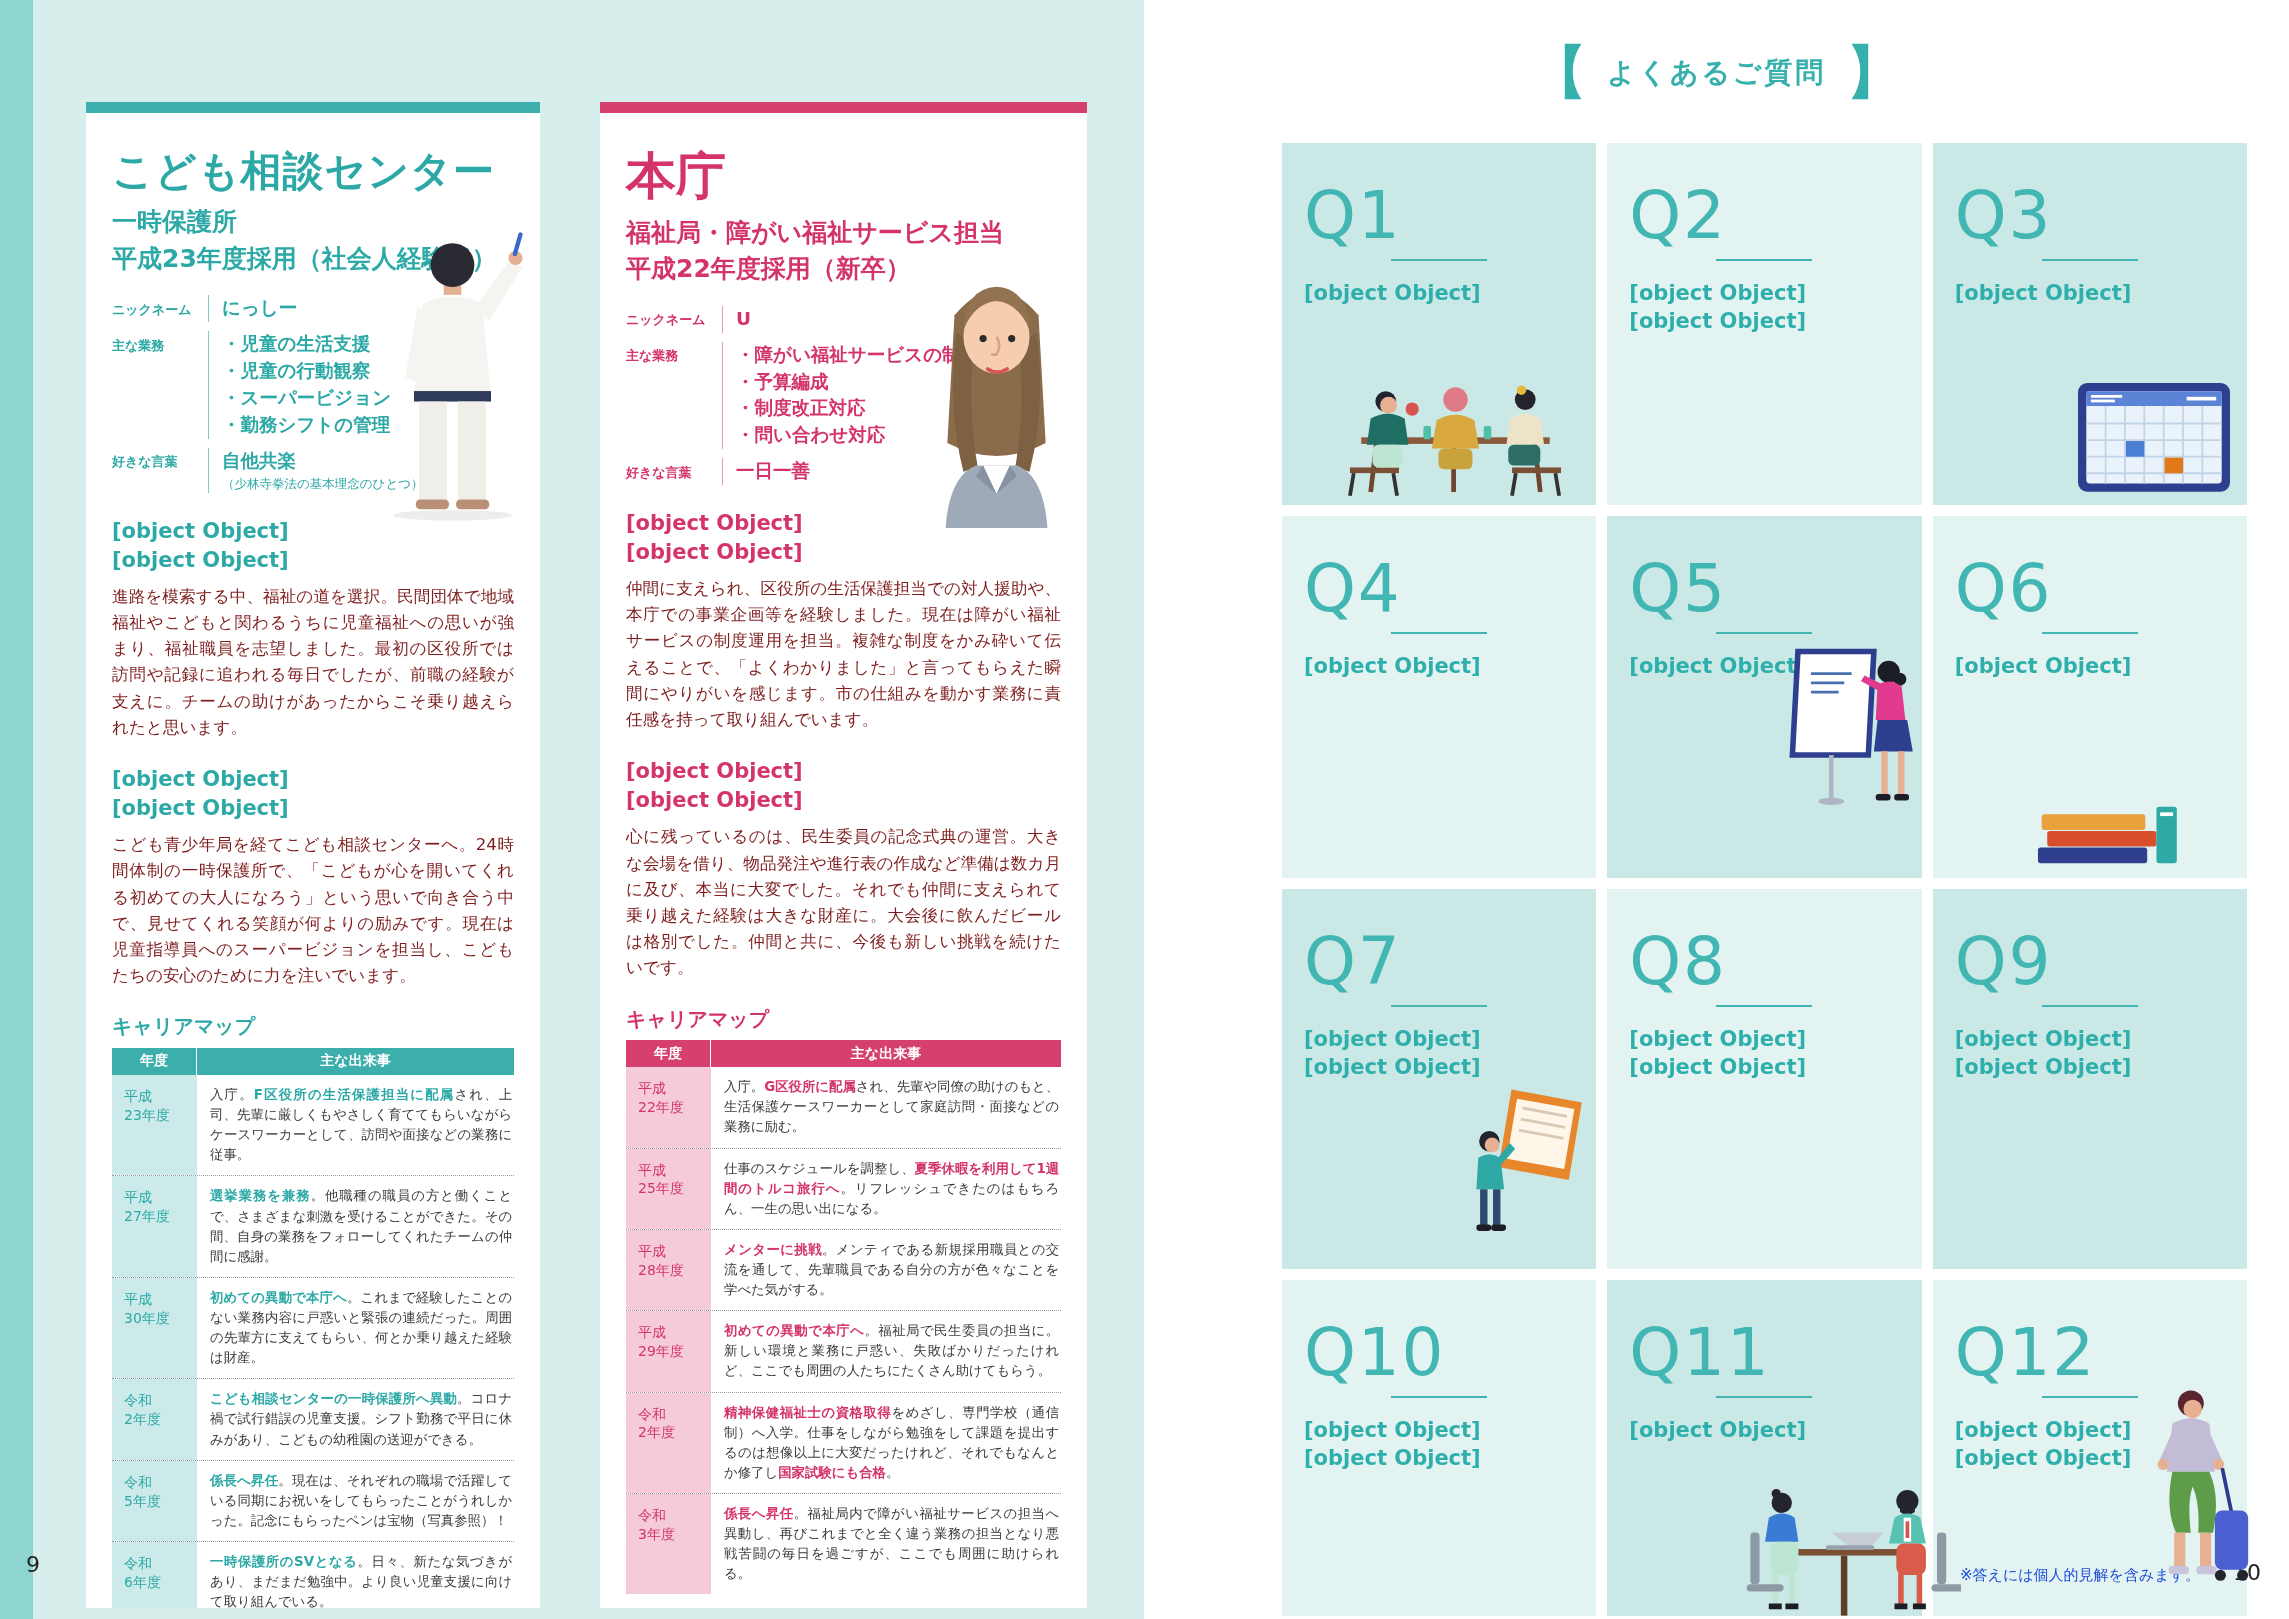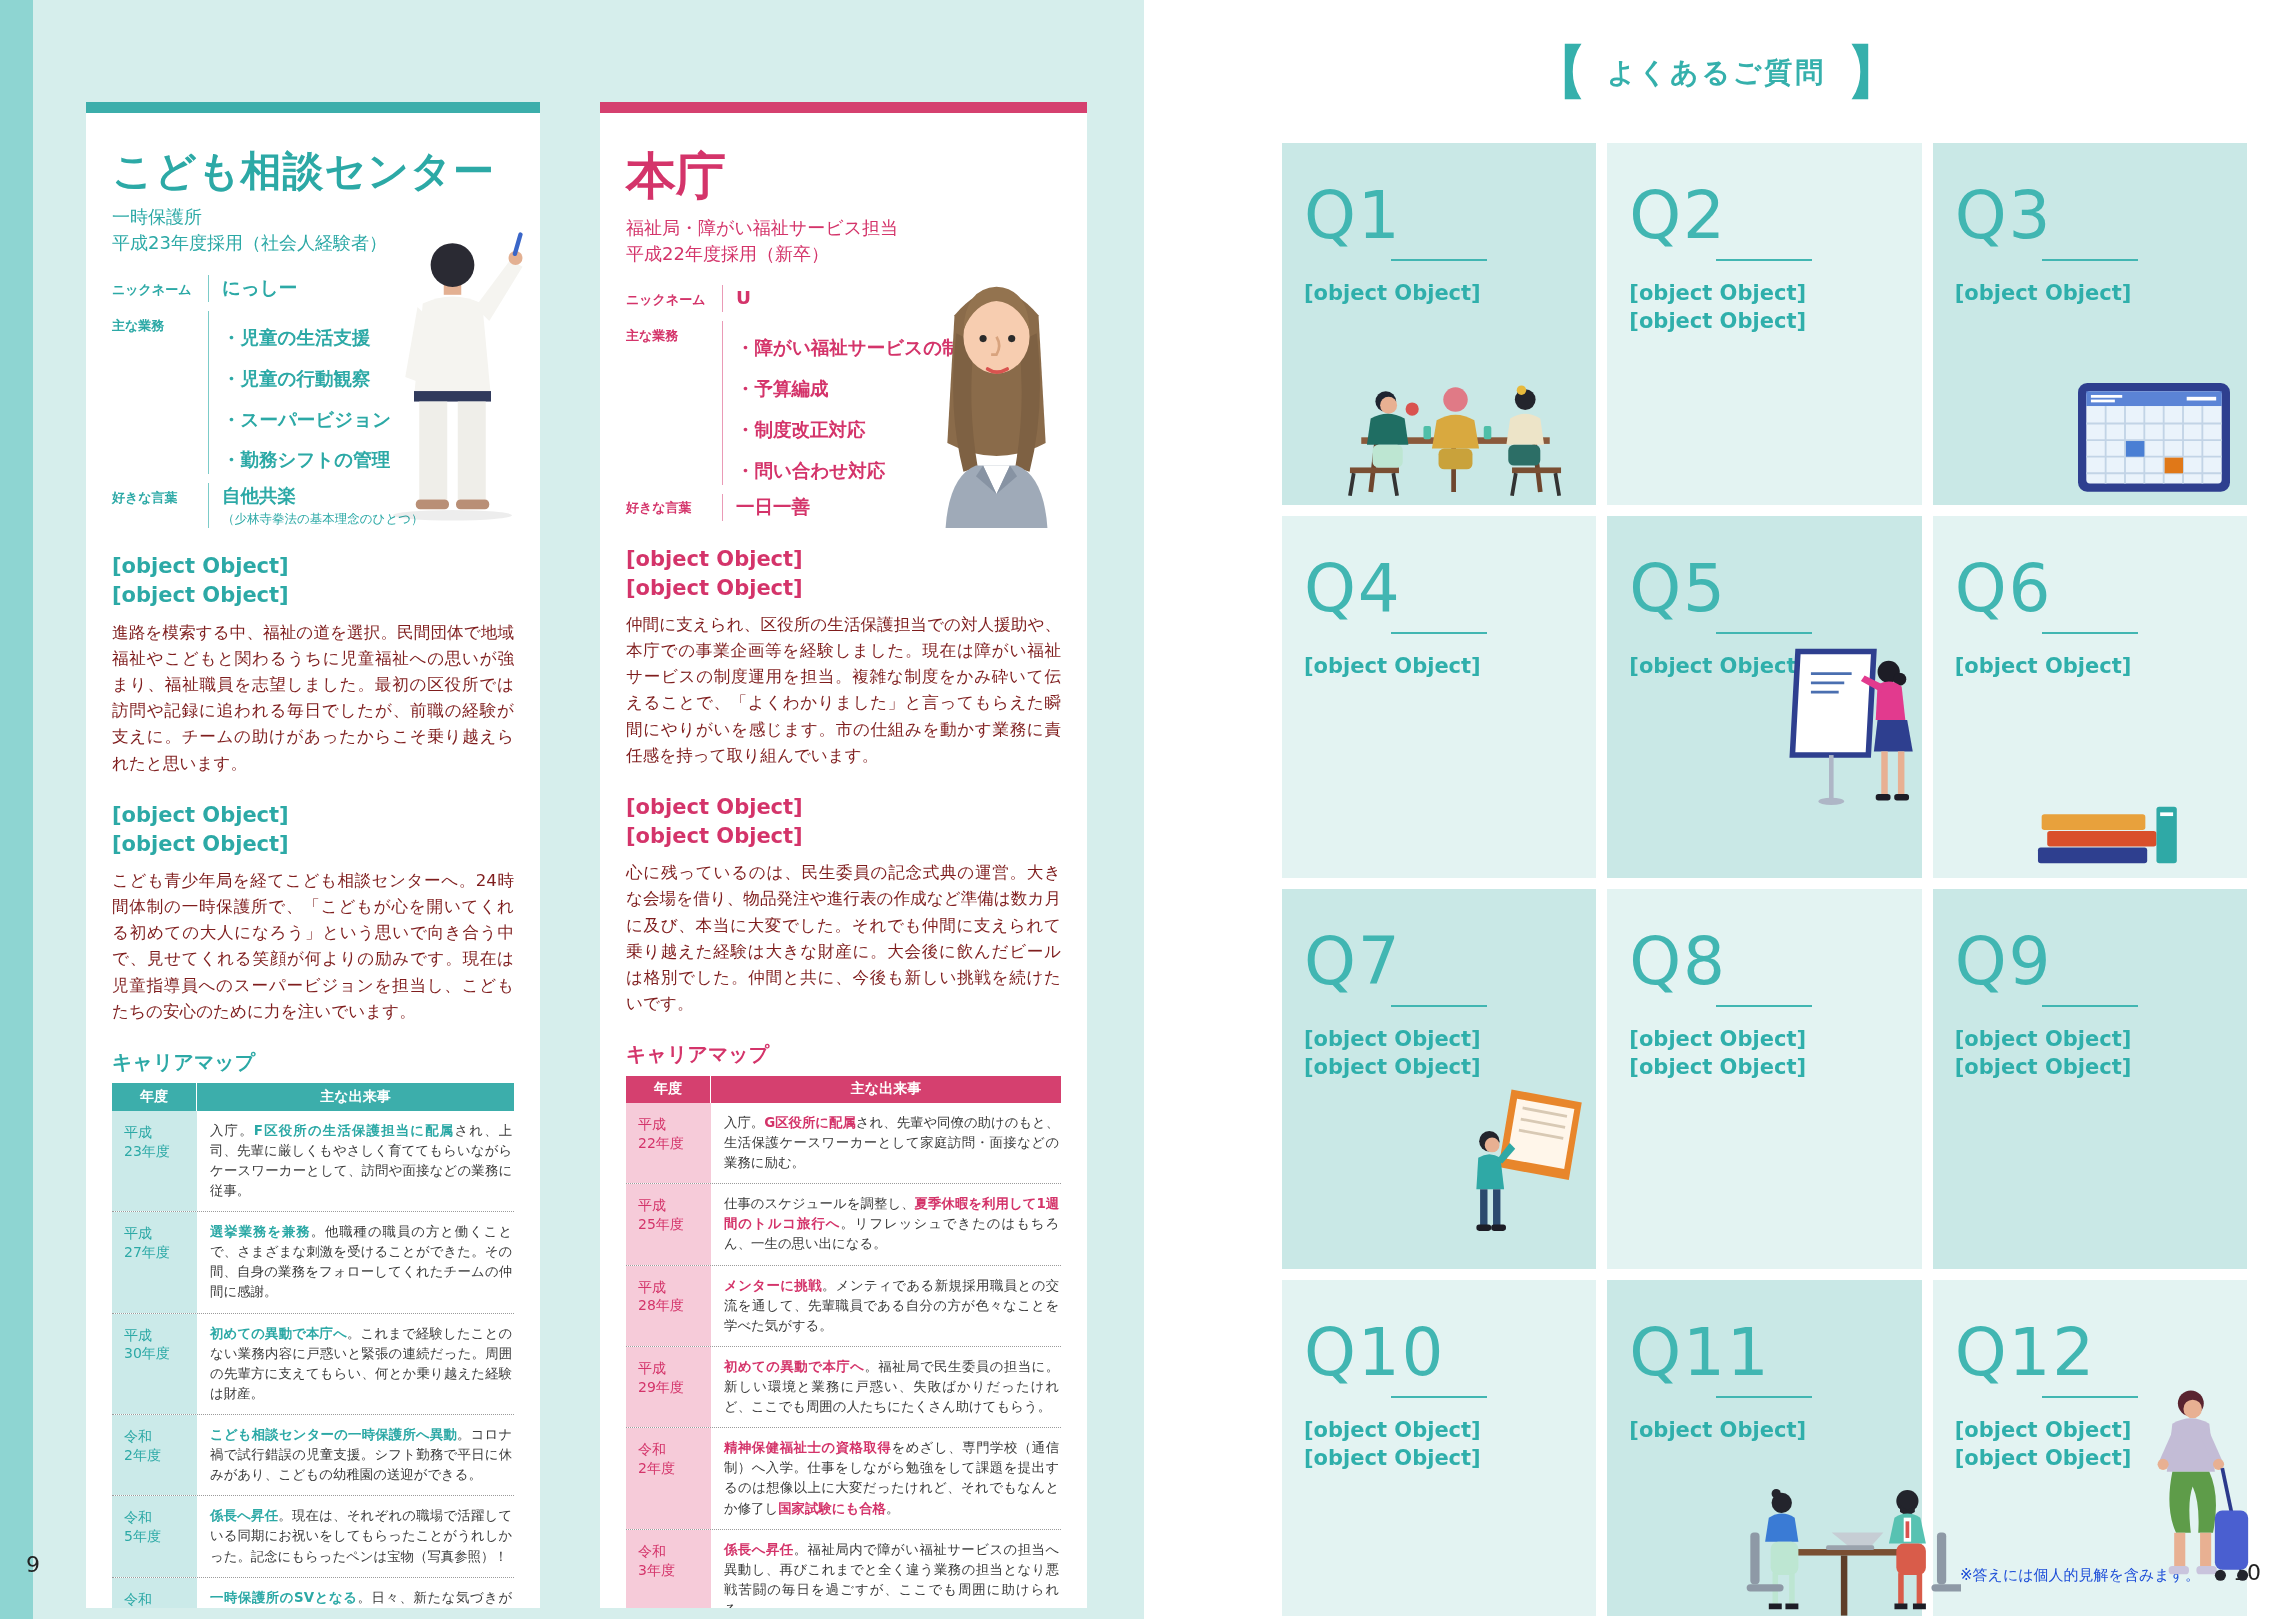--- a/index.html
+++ b/index.html
@@ -12,29 +12,29 @@
   .card { position:absolute; top:102px; background:#fff; overflow:hidden; }
   .card-1 { left:86px; width:454px; height:1506px; }
   .card-2 { left:600px; width:487px; height:1506px; }
   .topbar { height:11px; }
   .teal .topbar { background:#3CAEAB; }
   .pink .topbar { background:#D5406F; }
   .card-inner { position:relative; padding:24px 26px 0; }
   .p-title { font-weight:bold; margin:11px 0 9.2px; line-height:1.15; }
   .teal .p-title { font-size:41px; color:#2CA9A6; letter-spacing:0.9px; }
   .pink .p-title { font-size:50px; color:#D4346A; }
-  .p-sub span { display:block; font-size:18px; line-height:1.45; font-weight:normal; }
+  .p-sub span { display:block; font-size:25px; line-height:1.45; font-weight:bold; }
   .teal .p-sub span { color:#2CA9A6; }
   .pink .p-sub span { color:#D4346A; }
 
   .profile { margin-top:18.5px; }
   .prow { display:flex; margin-bottom:9.2px; }
   .plabel { width:96px; flex:none; font-size:13px; padding-top:5.5px; font-weight:bold; }
   .pval { border-left:1.8px solid; padding-left:13px; font-size:18.5px; font-weight:bold; line-height:1.45; }
-  .plist div { display:block;margin-top:14px; }
+  .plist div { display:block; }
   .teal .plabel, .teal .pval { color:#2CA9A6; border-color:#7CCBC8; }
   .pink .plabel, .pink .pval { color:#D4346A; border-color:#EA9AB6; }
   .pnote { font-size:12.5px; font-weight:normal; }
 
   .photo-wrap { position:absolute; right:0; top:103px; width:175px; height:309px; }
   .avatar-wrap { position:absolute; right:5.5px; top:138px; width:171px; height:277px; }
 
   .sec { margin-top:24px; }
   .sec-h { margin-bottom:9.2px; }
   .sec-h span { display:block; font-size:21px; line-height:1.38; font-weight:bold; }

